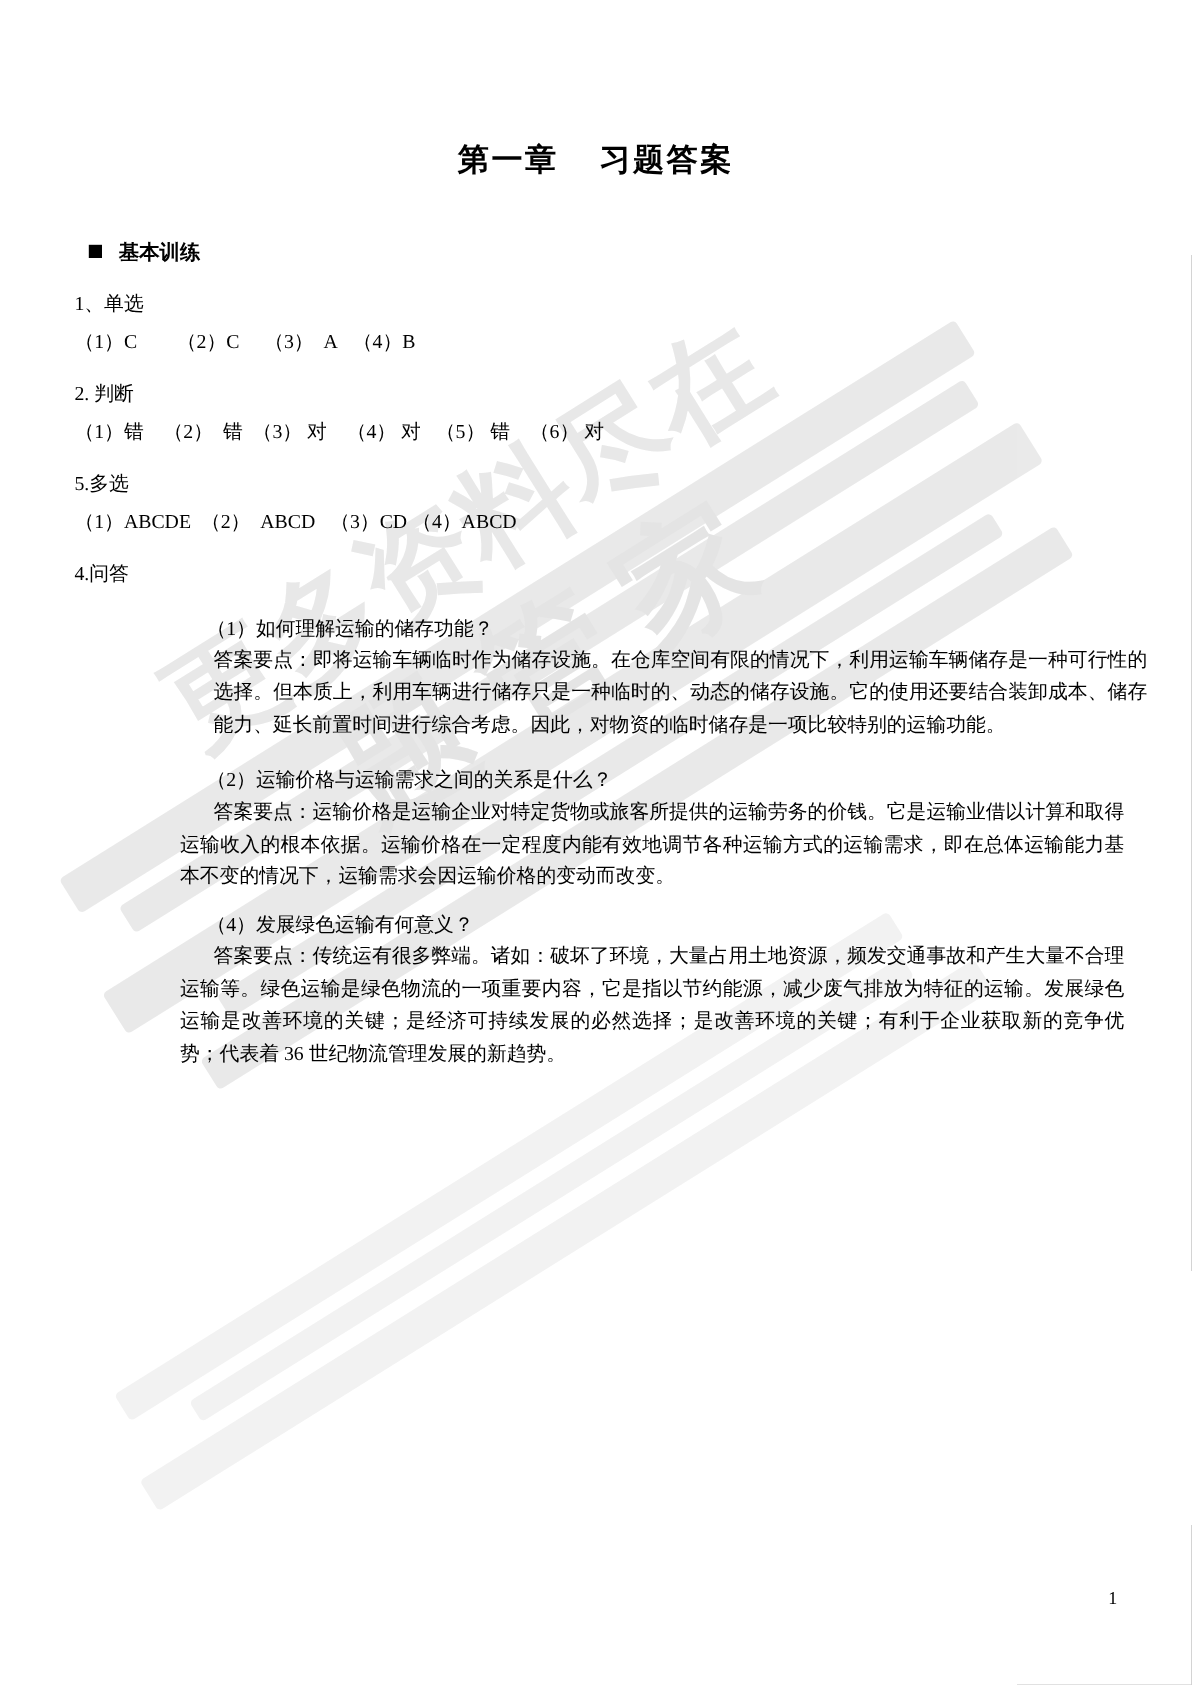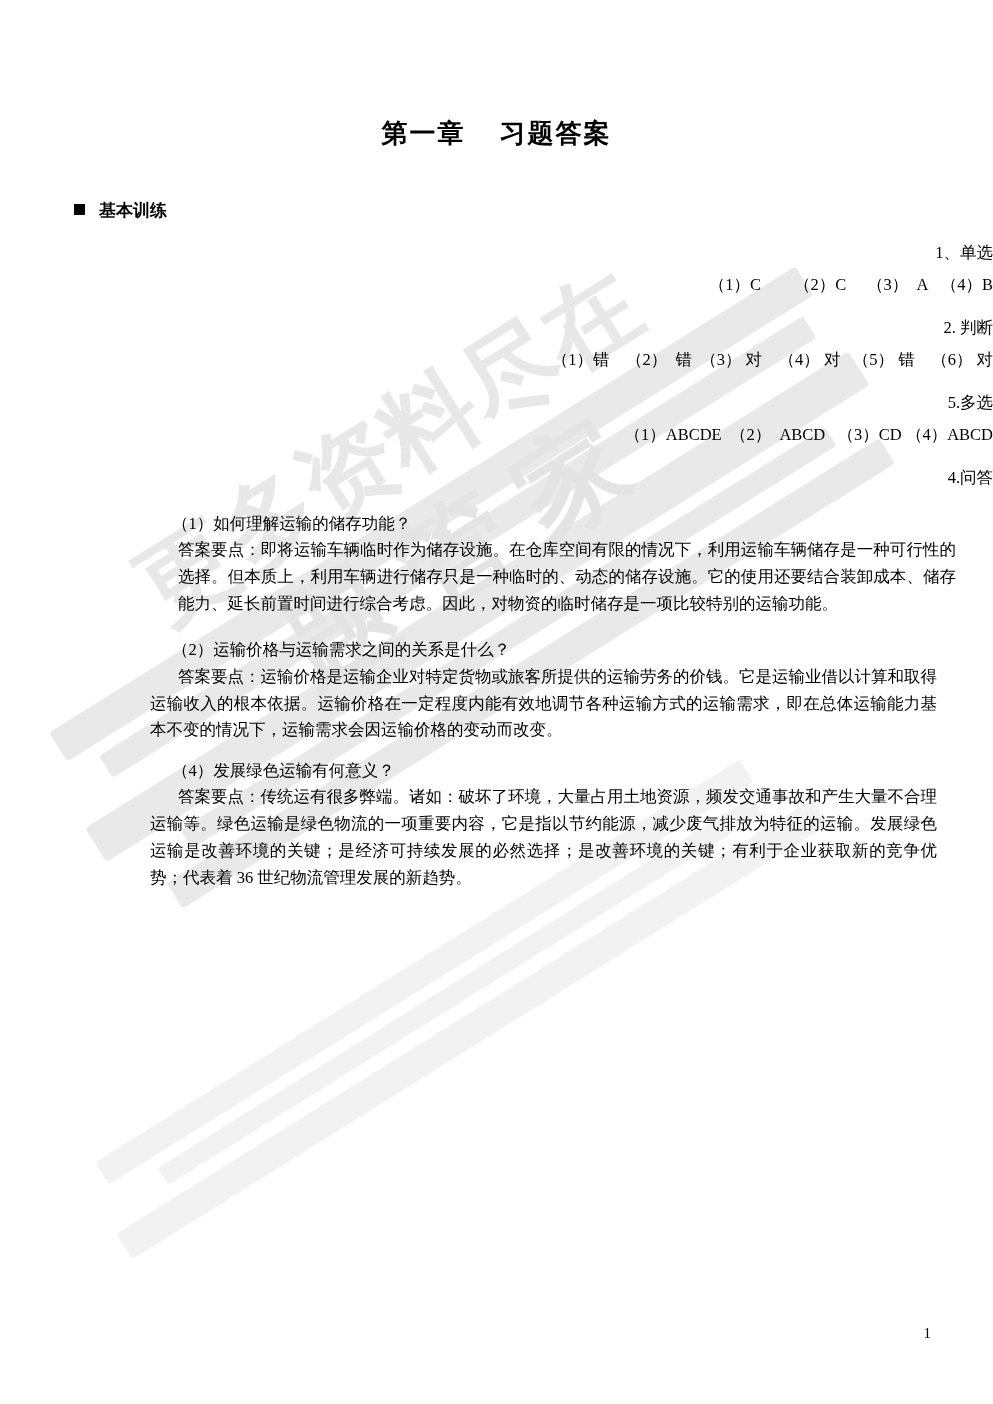--- a/index.html
+++ b/index.html
@@ -60,21 +60,20 @@
     height: 11px;
     background: #000;
     margin-right: 14px;
     vertical-align: 1px;
   }
   .blk {
     margin-left: 62px;
     font-size: 16.5px;
     line-height: 1.55;
     color: #000;
-    text-align: right;
   }
   .q-line {
     margin-top: 18px;
   }
   .ans-line {
     margin-top: 6px;
   }
   .para {
     margin-left: 178px;
     margin-right: 37px;

